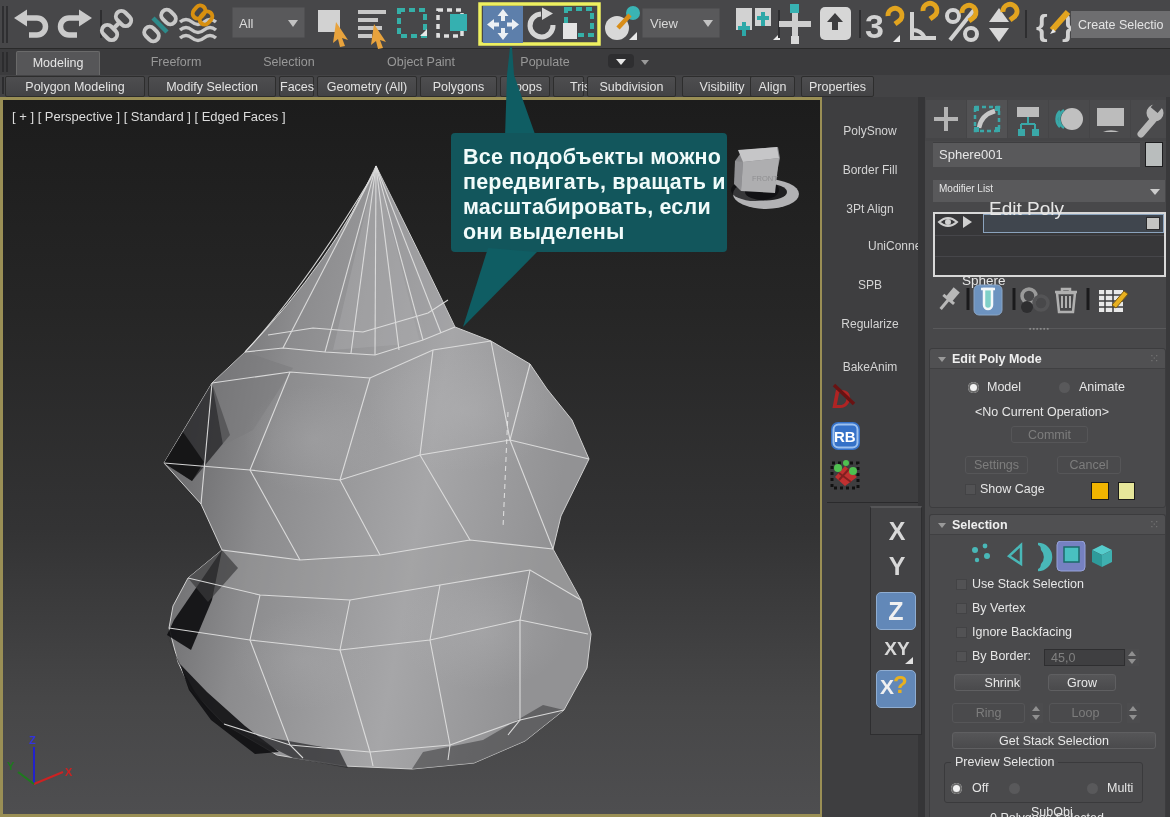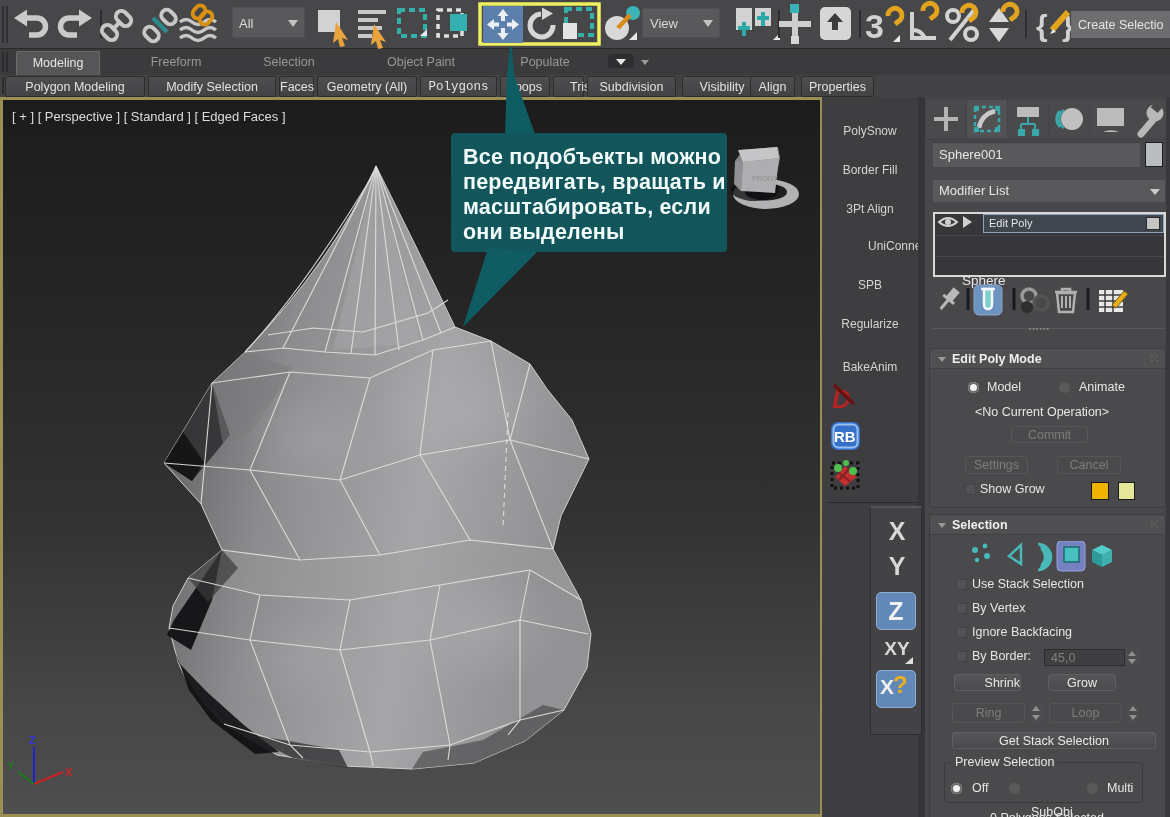--- a/index.html
+++ b/index.html
@@ -294,21 +294,21 @@
       <polygon points="8,5 18,5 13,11" fill="#e8e8e8"></polygon>
       <polygon points="33,6 41,6 37,11" fill="#9a9a9a"></polygon>
     </svg>
   </div>
   <div id="ribbtns">
     <div style="position:absolute;left:2px;top:2px;width:2px;height:17px;background:#2c2c2e"></div>
     <div class="rbtn" style="left:5px;width:140px;">Polygon Modeling</div>
     <div class="rbtn" style="left:148px;width:128px;">Modify Selection</div>
     <div class="rbtn" style="left:279px;width:35px;">Faces</div>
     <div class="rbtn" style="left:317px;width:100px;">Geometry (All)</div>
-    <div class="rbtn" style="left:420px;width:77px;font-family:Liberation Mono, monospace;">Polygons</div>
+    <div class="rbtn" style="left:420px;width:77px;">Polygons</div>
     <div class="rbtn" style="left:500px;width:50px;">Loops</div>
     <div class="rbtn" style="left:553px;width:31px;padding-left:16px;">Tris</div>
     <div class="rbtn" style="left:587px;width:89px;">Subdivision</div>
     <div class="rbtn" style="left:682px;width:80px;">Visibility</div>
     <div class="rbtn" style="left:750px;width:45px;">Align</div>
     <div class="rbtn" style="left:801px;width:73px;">Properties</div>
   </div>
 
   <div id="strip">
     <div class="slab" style="top:27px;">PolySnow</div>
@@ -376,35 +376,35 @@
       <path d="M216,37 L228,23" stroke="#b8b8b8" stroke-width="7" stroke-linecap="round"></path>
       <circle cx="230" cy="16" r="8.5" fill="#b8b8b8"></circle>
       <rect x="228" y="4" width="9" height="10" fill="#4a4a4c" transform="rotate(40 232 9)"></rect>
     </svg>
 
     <div style="position:absolute;left:8px;top:45px;width:207px;height:25px;background:#59595b;border-top:1px solid #3e3e40;"></div>
     <div class="lbl" style="left:14px;top:50px;font-size:13px;">Sphere001</div>
     <div style="position:absolute;left:220px;top:45px;width:18px;height:25px;background:#b9bdbd;border:1px solid #1e1e20;"></div>
 
     <div style="position:absolute;left:8px;top:83px;width:232px;height:22px;background:#59595b;"></div>
-    <div class="lbl" style="left:14px;top:86px;font-size:13px;text-align:right;">Modifier List</div>
+    <div class="lbl" style="left:14px;top:86px;font-size:10px;text-align:right;">Modifier List</div>
     <svg style="position:absolute;left:224px;top:91px" width="12" height="8">
         <polygon points="1,1 11,1 6,7" fill="#cccccc"></polygon>
       </svg>
 
     <div style="position:absolute;left:8px;top:115px;width:233px;height:65px;background:#373739;border:2px solid #d8d8d8;"></div>
     <svg style="position:absolute;left:12px;top:118px" width="22" height="14" viewBox="0 0 22 14">
       <path d="M2,7 Q11,-1 20,7 Q11,15 2,7 Z" fill="none" stroke="#cfcfcf" stroke-width="2"></path>
       <circle cx="11" cy="7" r="3" fill="#cfcfcf"></circle>
     </svg>
     <svg style="position:absolute;left:36px;top:118px" width="12" height="14">
         <polygon points="2,1 11,7 2,13" fill="#d0d0d0"></polygon>
       </svg>
     <div style="position:absolute;left:58px;top:117px;width:181px;height:19px;background:#40464e;border:1px solid #8ba3bd;"></div>
-    <div class="lbl" style="left:64px;top:120px;font-size:11px;">Edit Poly</div>
+    <div class="lbl" style="left:64px;top:101px;font-size:19px;">Edit Poly</div>
     <div style="position:absolute;left:221px;top:120px;width:14px;height:13px;background:#c4c4c2;border:1px solid #2a2a2c;"></div>
     <div style="position:absolute;left:10px;top:138px;width:229px;height:1px;background:#46464a;"></div>
     <div class="lbl" style="left:37px;top:140px;font-size:13.5px;margin-top:36px;">Sphere</div>
     <div style="position:absolute;left:10px;top:159px;width:229px;height:1px;background:#46464a;"></div>
 
     <svg style="position:absolute;left:0;top:186px" width="245" height="34" viewBox="0 0 245 34">
       <g transform="rotate(40 24 16)">
           <rect x="20" y="4" width="8" height="13" fill="#b8b8b8"></rect>
           <path d="M24,17 L24,29" stroke="#b8b8b8" stroke-width="3"></path>
           <rect x="17" y="15" width="14" height="3" fill="#b8b8b8"></rect>
@@ -433,21 +433,21 @@
       <div class="rhead"><span class="arr"></span>Edit Poly Mode<span class="grid">⁙</span></div>
       <div class="radio on" style="left:38px;top:33px;"></div>
       <div class="lbl" style="left:57px;top:31px;">Model</div>
       <div class="radio" style="left:129px;top:33px;"></div>
       <div class="lbl" style="left:149px;top:31px;">Animate</div>
       <div class="lbl" style="left:45px;top:56px;">&lt;No Current Operation&gt;</div>
       <div class="btn dis" style="left:81px;top:77px;width:77px;height:17px;line-height:16px;">Commit</div>
       <div class="btn dis" style="left:35px;top:107px;width:63px;height:18px;line-height:17px;">Settings</div>
       <div class="btn dis" style="left:127px;top:107px;width:64px;height:18px;line-height:17px;">Cancel</div>
       <div class="cb" style="left:35px;top:135px;"></div>
-      <div class="lbl" style="left:50px;top:133px;">Show Grow</div>
+      <div class="lbl" style="left:50px;top:133px;">Show Cage</div>
       <div style="position:absolute;left:161px;top:133px;width:18px;height:18px;background:#f0b400;border:1px solid #1a1a1a;"></div>
       <div style="position:absolute;left:188px;top:133px;width:17px;height:18px;background:#e6e69a;border:1px solid #1a1a1a;"></div>
     </div>
 
     <div class="rollout" style="top:417px;height:303px;border-bottom:none;border-radius:3px 3px 0 0;">
       <div class="rhead"><span class="arr"></span>Selection<span class="grid">⁙</span></div>
       <svg style="position:absolute;left:38px;top:26px" width="150" height="32" viewBox="0 0 150 32">
         <g fill="#49b8b8">
           <circle cx="7" cy="9" r="3"></circle>
             <circle cx="17" cy="5" r="2.4"></circle>

